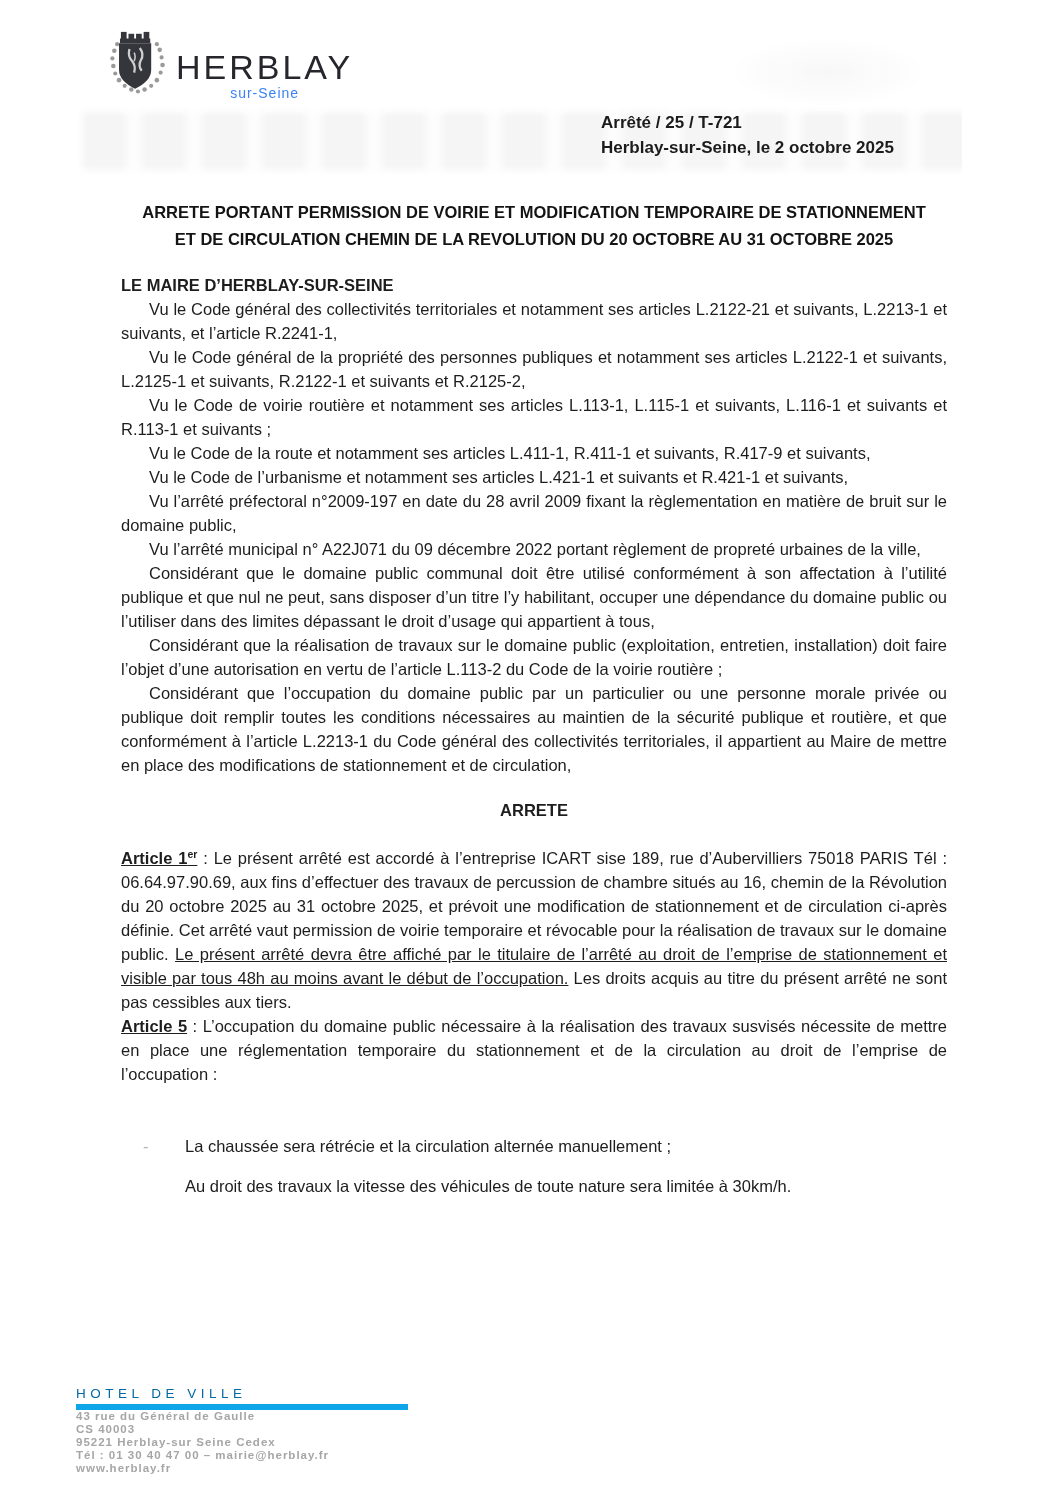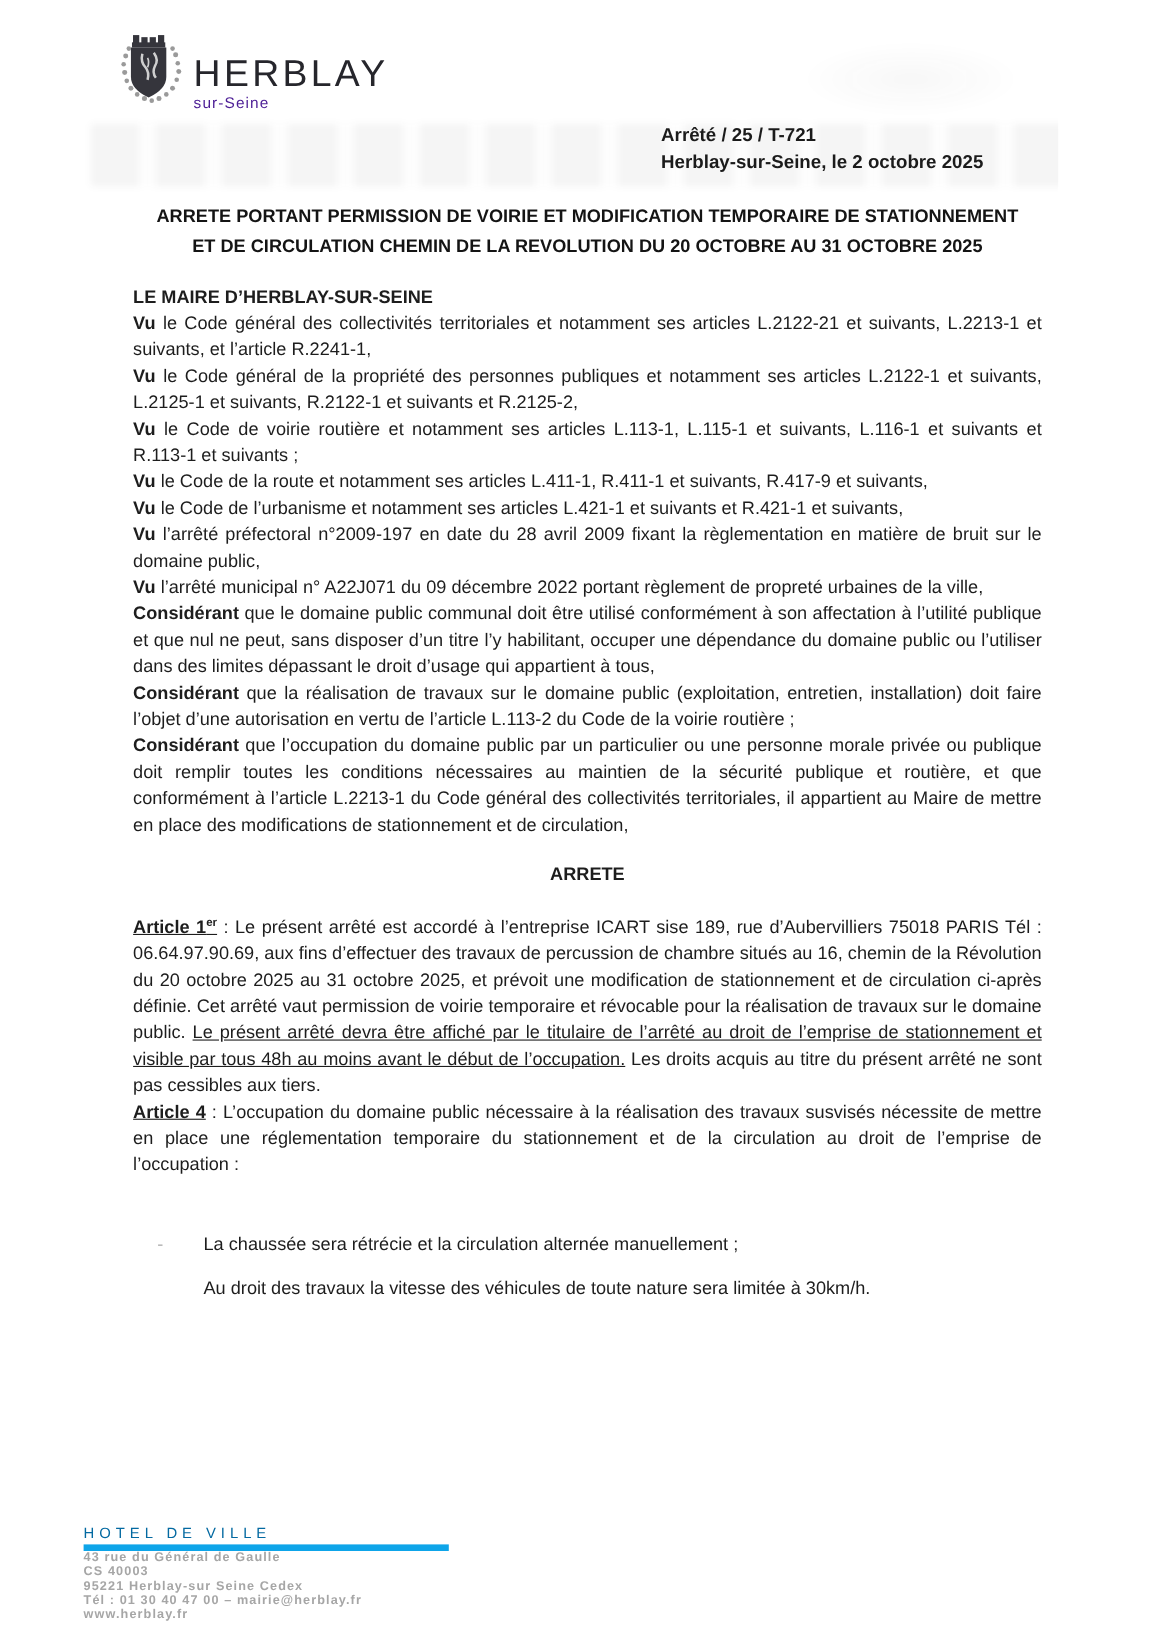--- a/index.html
+++ b/index.html
@@ -20,33 +20,33 @@
     filter:blur(3px);
   }
   .scan-line{
     position:absolute;left:1041px;top:24px;width:2px;height:280px;background:#e6e6e6;
   }
   
   .logo{position:absolute;left:108px;top:30px;display:flex;align-items:flex-start;}
   .crest{width:58px;height:70px;}
   .wordmark{margin-left:10px;padding-top:20px;}
   .logo-name{font-size:34px;font-weight:400;letter-spacing:3px;color:#26262c;line-height:34px;}
-  .logo-sub{font-size:14px;color:#4c1d95;text-align:left;letter-spacing:1px;margin-top:1px;}
+  .logo-sub{font-size:14px;color:#3b82f6;text-align:center;letter-spacing:1px;margin-top:1px;}
   
   .ref-block{
     position:absolute;left:601px;top:110px;font-size:17px;font-weight:700;
     line-height:25px;color:#1b1b1b;
   }
   
   .doc-body{position:absolute;left:121px;top:184px;width:826px;font-size:16.5px;line-height:24px;}
-  .title{margin:0 0 20px 0;font-size:16.5px;font-weight:700;text-align:center;line-height:27px;color:#141414;}
+  .title{margin:15px 0 20px 0;font-size:16.5px;font-weight:700;text-align:center;line-height:27px;color:#141414;}
   .tline{display:block;}
   .para{margin:0;text-align:justify;}
   .bold{font-weight:700;}
-  b{font-weight:700;}
+  b{font-weight:400;margin-left:28px;}
   sup{font-size:10.5px;line-height:0;vertical-align:super;}
   .arrete-heading{margin:21px 0 24px 0;text-align:center;font-weight:700;}
   .alabel{font-weight:700;text-decoration:underline;}
   .u{text-decoration:underline;}
   
   .bullets{margin-top:40px;padding-left:64px;width:762px;box-sizing:content-box;}
   .bullet{position:relative;text-align:justify;line-height:40px;margin:0;}
   .bullet-marker{
     position:absolute;left:-42px;top:0;color:#b3b3b3;letter-spacing:-2px;
   }
@@ -130,21 +130,21 @@
     <p class="para"><b>Vu</b><span> l’arrêté municipal n° A22J071 du 09 décembre 2022 portant règlement de propreté urbaines de la ville,</span></p>
 
     <p class="para"><b>Considérant</b><span> que le domaine public communal doit être utilisé conformément à son affectation à l’utilité publique et que nul ne peut, sans disposer d’un titre l’y habilitant, occuper une dépendance du domaine public ou l’utiliser dans des limites dépassant le droit d’usage qui appartient à tous,</span></p>
     <p class="para"><b>Considérant</b><span> que la réalisation de travaux sur le domaine public (exploitation, entretien, installation) doit faire l’objet d’une autorisation en vertu de l’article L.113-2 du Code de la voirie routière ;</span></p>
     <p class="para"><b>Considérant</b><span> que l’occupation du domaine public par un particulier ou une personne morale privée ou publique doit remplir toutes les conditions nécessaires au maintien de la sécurité publique et routière, et que conformément à l’article L.2213-1 du Code général des collectivités territoriales, il appartient au Maire de mettre en place des modifications de stationnement et de circulation,</span></p>
 
     <p class="arrete-heading">ARRETE</p>
 
     <p class="para"><span class="alabel"><span>Article 1</span><sup>er</sup></span><span> : Le présent arrêté est accordé à l’entreprise ICART sise 189, rue d’Aubervilliers 75018 PARIS Tél : 06.64.97.90.69, aux fins d’effectuer des travaux de percussion de chambre situés au 16, chemin de la Révolution du 20 octobre 2025 au 31 octobre 2025, et prévoit une modification de stationnement et de circulation ci-après définie. Cet arrêté vaut permission de voirie temporaire et révocable pour la réalisation de travaux sur le domaine public. </span><span class="u">Le présent arrêté devra être affiché par le titulaire de l’arrêté au droit de l’emprise de stationnement et visible par tous 48h au moins avant le début de l’occupation.</span><span>  Les droits acquis au titre du présent arrêté ne sont pas cessibles aux tiers.</span></p>
 
-    <p class="para"><span class="alabel">Article 4</span><span> : L’occupation du domaine public nécessaire à la réalisation des travaux susvisés nécessite de mettre en place une réglementation temporaire du stationnement et de la circulation au droit de l’emprise de l’occupation :</span></p>
+    <p class="para"><span class="alabel">Article 5</span><span> : L’occupation du domaine public nécessaire à la réalisation des travaux susvisés nécessite de mettre en place une réglementation temporaire du stationnement et de la circulation au droit de l’emprise de l’occupation :</span></p>
 
     <div class="bullets">
       <div class="bullet">
         <span class="bullet-marker">-</span>
       </div>
       <div class="bullet">
         <span>La chaussée sera rétrécie et la circulation alternée manuellement ;</span>
       </div>
       <div class="bullet">
         <span>Au droit des travaux la vitesse des véhicules de toute nature sera limitée à 30km/h.</span>

